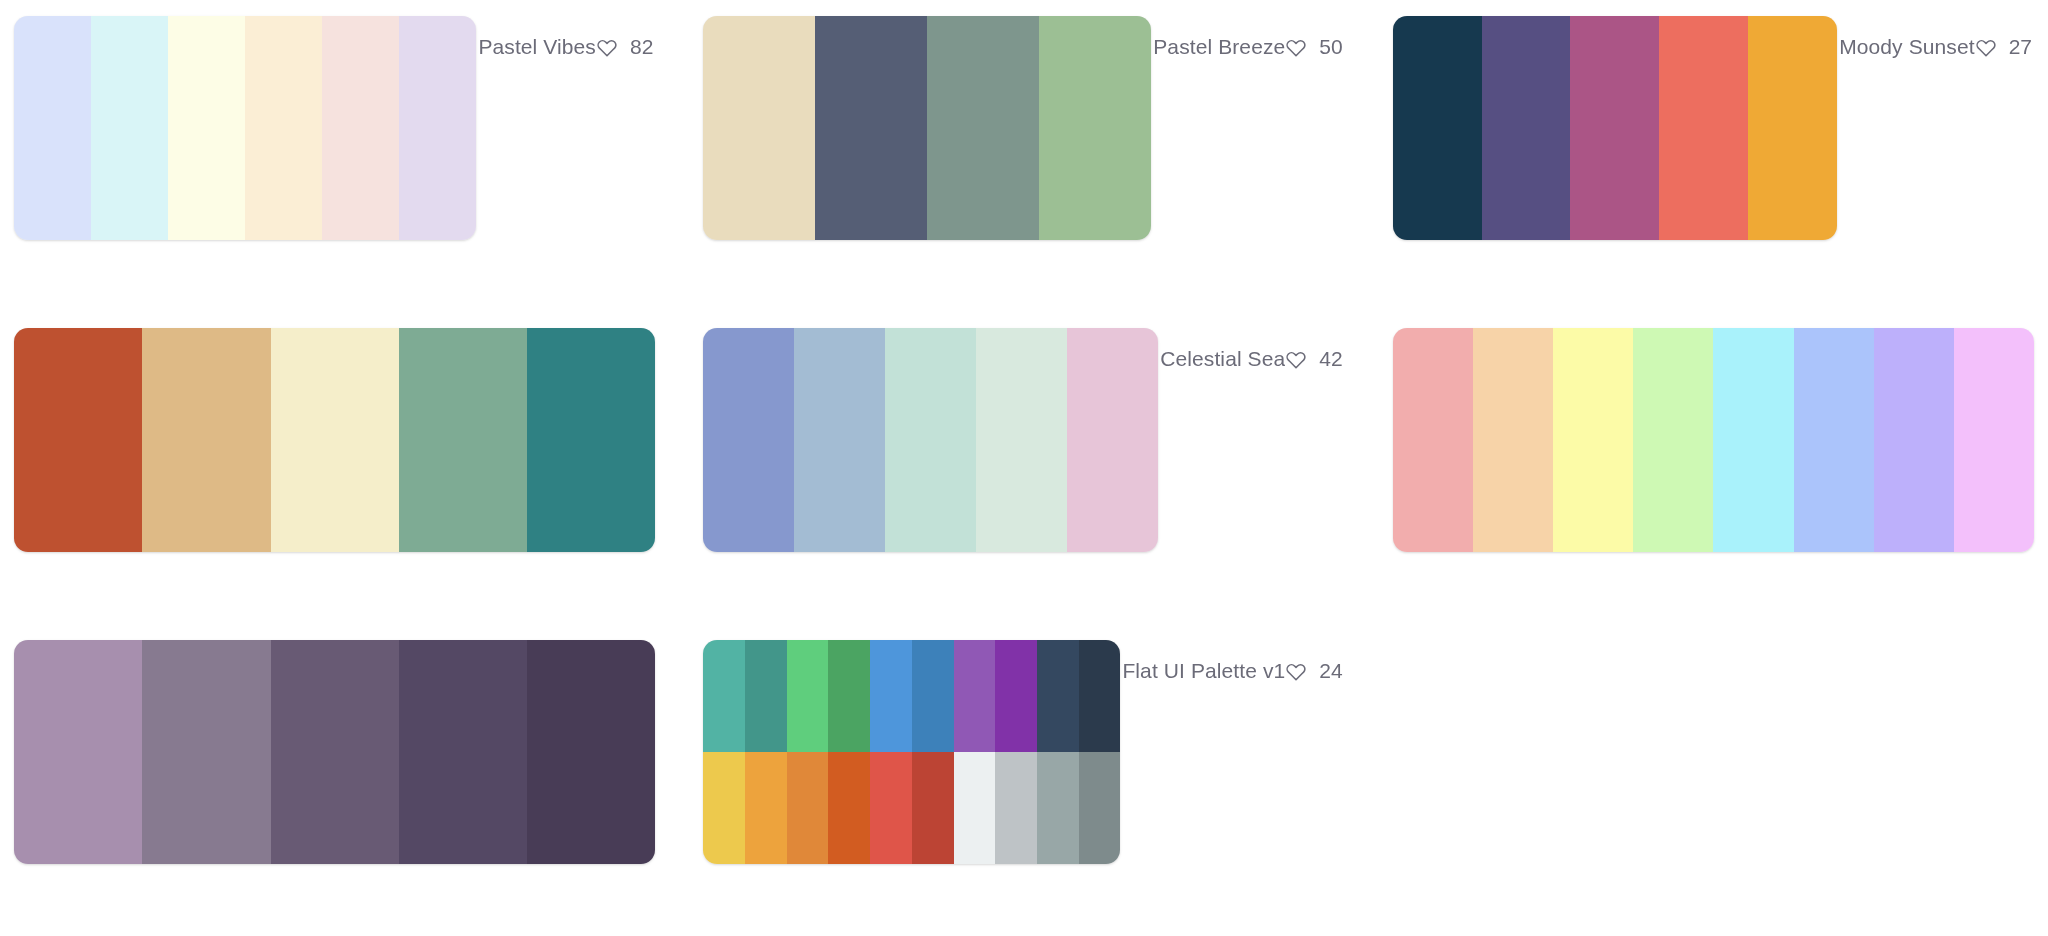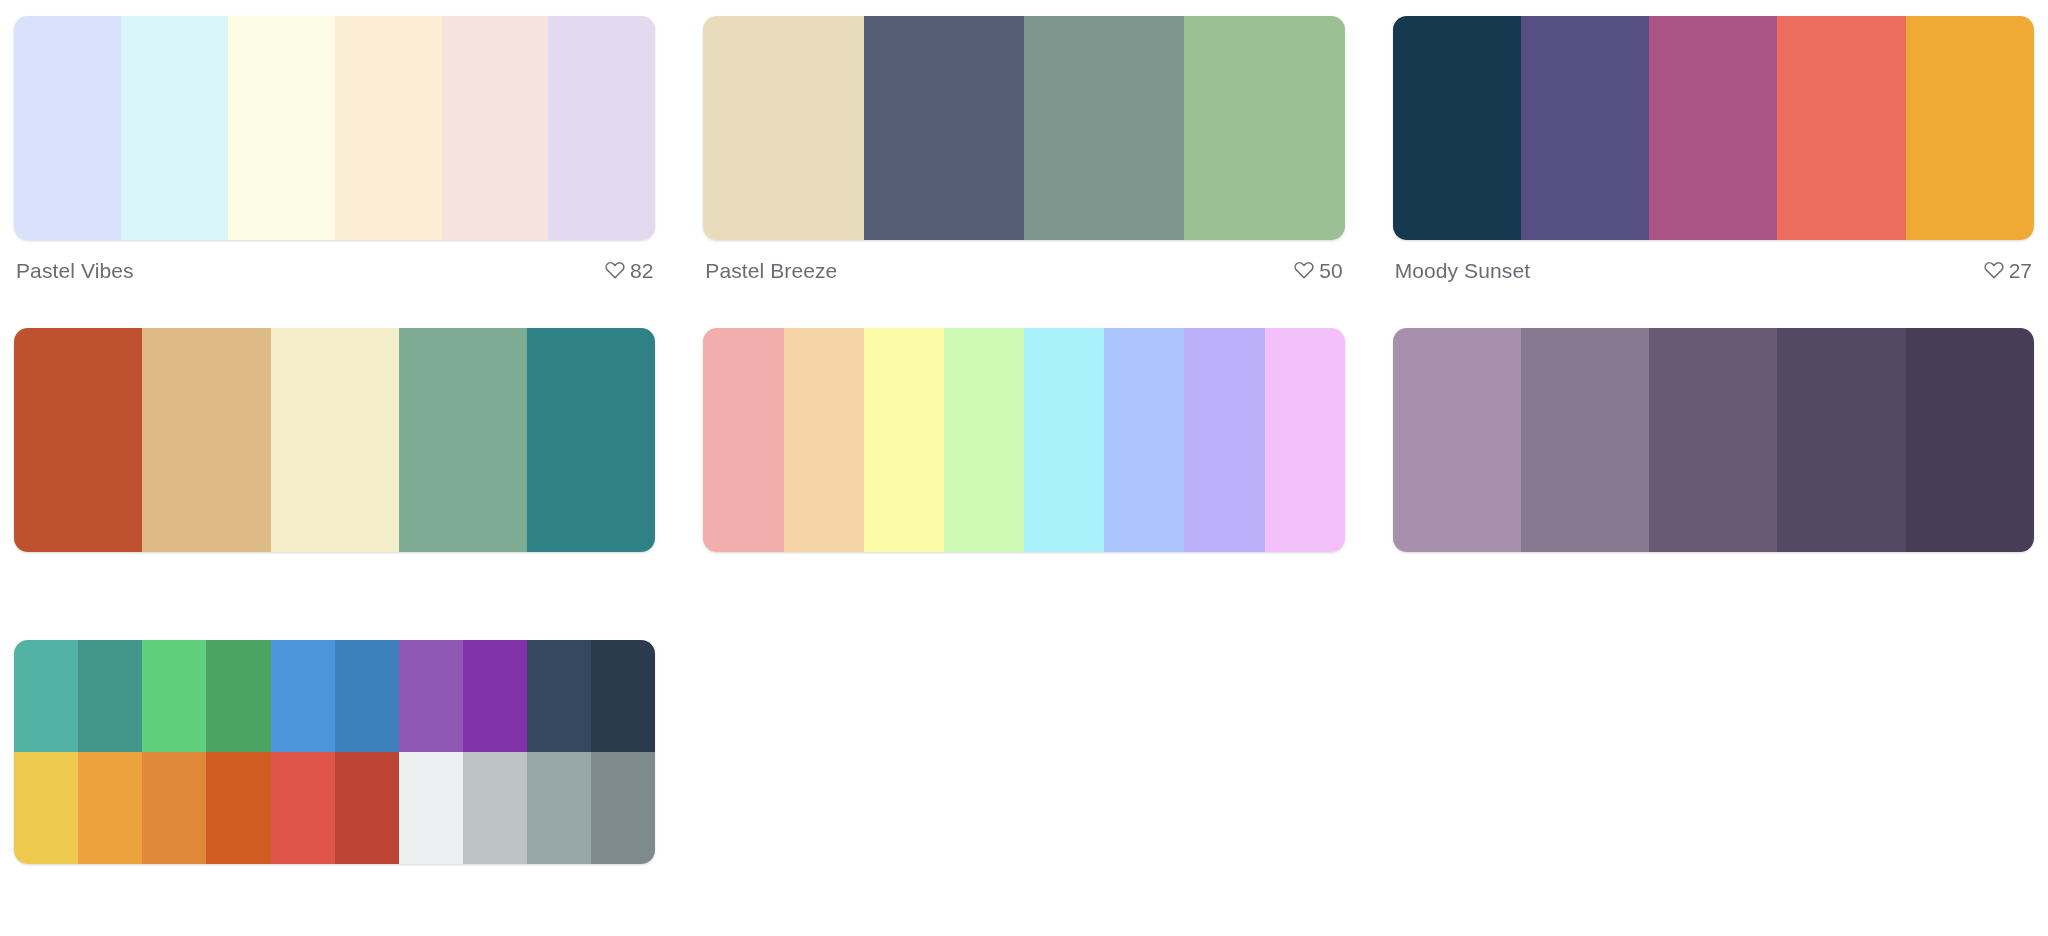--- a/index.html
+++ b/index.html
@@ -19,21 +19,21 @@
     grid-template-columns: repeat(3, 1fr);
     grid-template-rows: repeat(3, 1fr);
     column-gap: 48px;
     row-gap: 0px;
     padding: 0 14px;
     align-content: start;
   }
 
   .palette-card {
     display: flex;
-    flex-direction: column;
+    flex-direction: row;
     justify-content: flex-start;
     padding-top: 16px;
   }
 
   .swatch-strip {
     width: 100%;
     height: 224px;
     border-radius: 14px;
     overflow: hidden;
     display: flex;
@@ -68,22 +68,22 @@
     color: #6b6b78;
     font-family: "Liberation Sans", sans-serif;
     letter-spacing: 0.1px;
     white-space: nowrap;
     overflow: hidden;
     text-overflow: ellipsis;
   }
 
   .like-group {
     display: flex;
-    align-items: flex-start;
-    gap: 4px;
+    align-items: flex-end;
+    gap: 12px;
     flex: 0 0 auto;
   }
 
   .heart-icon {
     width: 22px;
     height: 22px;
     display: block;
     color: #6b6b78;
   }
 
@@ -152,20 +152,38 @@
     </div>
   </div>
     <div class="palette-card">
     <div class="swatch-strip">
         <div class="swatch" style="background: rgb(190, 81, 48); flex: 1 1 20%;"></div>
         <div class="swatch" style="background: rgb(222, 186, 134); flex: 1 1 20%;"></div>
         <div class="swatch" style="background: rgb(245, 238, 202); flex: 1 1 20%;"></div>
         <div class="swatch" style="background: rgb(126, 171, 148); flex: 1 1 20%;"></div>
         <div class="swatch" style="background: rgb(47, 129, 131); flex: 1 1 20%;"></div>
       </div>
+  </div>
+    <div class="palette-card">
+    <div class="swatch-strip">
+        <div class="swatch" style="background: rgb(134, 152, 206); flex: 1 1 20%;"></div>
+        <div class="swatch" style="background: rgb(163, 188, 211); flex: 1 1 20%;"></div>
+        <div class="swatch" style="background: rgb(194, 225, 215); flex: 1 1 20%;"></div>
+        <div class="swatch" style="background: rgb(216, 233, 222); flex: 1 1 20%;"></div>
+        <div class="swatch" style="background: rgb(231, 197, 216); flex: 1 1 20%;"></div>
+      </div>
+    <div class="card-meta">
+      <span class="palette-name">Celestial Sea</span>
+      <span class="like-group">
+        <svg class="heart-icon" viewBox="0 0 24 24" fill="none" stroke="currentColor" stroke-width="1.7" stroke-linecap="round" stroke-linejoin="round">
+          <path d="M20.3 5.4a4.7 4.7 0 0 0-6.7 0L12 7l-1.6-1.6a4.7 4.7 0 1 0-6.7 6.7l1.6 1.6L12 20.4l6.7-6.7 1.6-1.6a4.7 4.7 0 0 0 0-6.7z"></path>
+        </svg>
+        <span class="like-count">42</span>
+      </span>
+    </div>
   </div>
     <div class="palette-card">
     <div class="swatch-strip">
         <div class="swatch" style="background: rgb(242, 173, 173); flex: 1 1 12.5%;"></div>
         <div class="swatch" style="background: rgb(247, 211, 168); flex: 1 1 12.5%;"></div>
         <div class="swatch" style="background: rgb(252, 251, 167); flex: 1 1 12.5%;"></div>
         <div class="swatch" style="background: rgb(206, 249, 180); flex: 1 1 12.5%;"></div>
         <div class="swatch" style="background: rgb(169, 242, 251); flex: 1 1 12.5%;"></div>
         <div class="swatch" style="background: rgb(171, 196, 251); flex: 1 1 12.5%;"></div>
         <div class="swatch" style="background: rgb(189, 176, 251); flex: 1 1 12.5%;"></div>
@@ -197,14 +215,23 @@
         <div class="swatch" style="background: rgb(237, 163, 61);"></div>
         <div class="swatch" style="background: rgb(224, 136, 57);"></div>
         <div class="swatch" style="background: rgb(210, 92, 33);"></div>
         <div class="swatch" style="background: rgb(223, 85, 73);"></div>
         <div class="swatch" style="background: rgb(188, 68, 52);"></div>
         <div class="swatch" style="background: rgb(236, 240, 241);"></div>
         <div class="swatch" style="background: rgb(190, 195, 198);"></div>
         <div class="swatch" style="background: rgb(152, 167, 167);"></div>
         <div class="swatch" style="background: rgb(126, 139, 140);"></div>
       </div>
+    <div class="card-meta">
+      <span class="palette-name">Flat UI Palette v1</span>
+      <span class="like-group">
+        <svg class="heart-icon" viewBox="0 0 24 24" fill="none" stroke="currentColor" stroke-width="1.7" stroke-linecap="round" stroke-linejoin="round">
+          <path d="M20.3 5.4a4.7 4.7 0 0 0-6.7 0L12 7l-1.6-1.6a4.7 4.7 0 1 0-6.7 6.7l1.6 1.6L12 20.4l6.7-6.7 1.6-1.6a4.7 4.7 0 0 0 0-6.7z"></path>
+        </svg>
+        <span class="like-count">24</span>
+      </span>
+    </div>
   </div>
   </div>
 
 </body></html>

